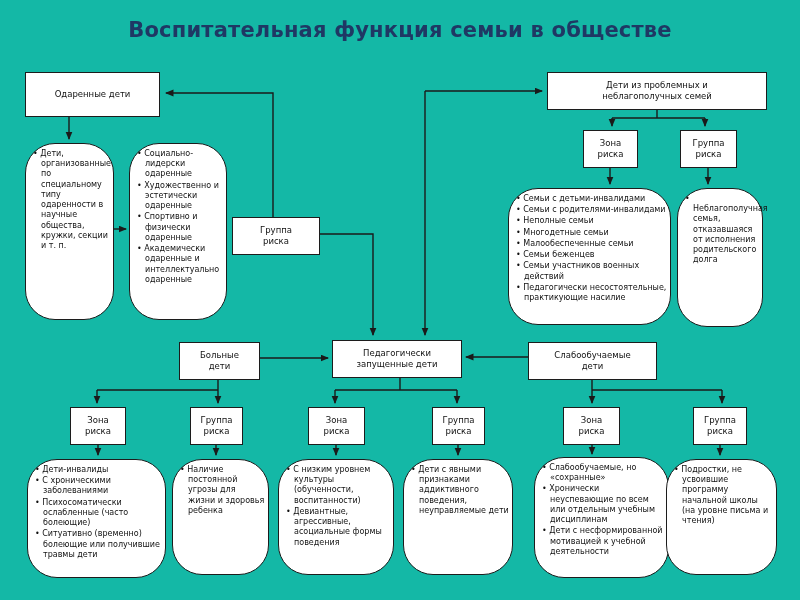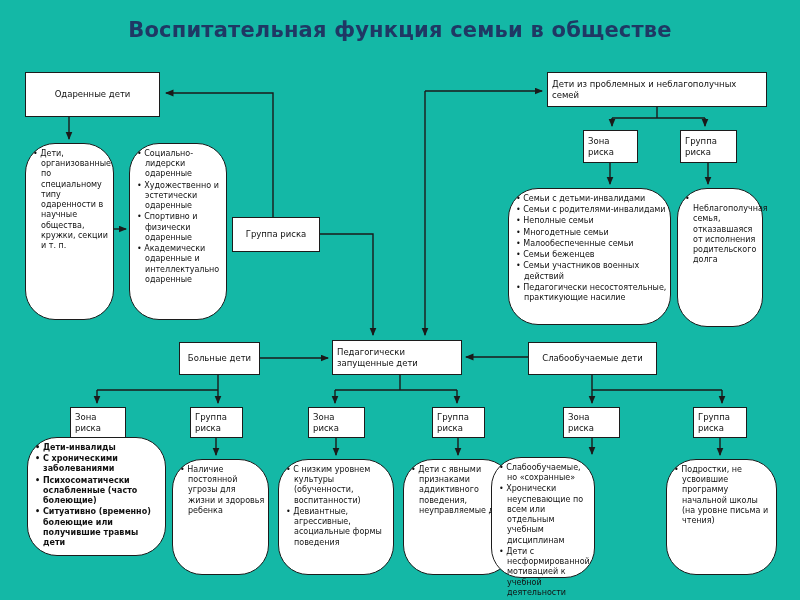--- a/index.html
+++ b/index.html
@@ -25,23 +25,24 @@
   .box {
     position: absolute;
     background: #fff;
     border: 1.4px solid #1c1c1c;
     box-sizing: border-box;
   }
   .label-box {
     display: flex;
     align-items: center;
     justify-content: center;
+    text-align: center;
     font-size: 8.5px;
     line-height: 1.25;
-    padding: 4px;
+    padding: 18px;
   }
   .list-box { padding: 5px 3px 3px 4px; font-size: 8px; line-height: 1.28; border-radius: 30px; }
   .list-box ul { margin: 0; padding: 0 0 0 3px; list-style: none; }
   .list-box li { padding-left: 8px; text-indent: -8px; margin-bottom: 1px; }
   .list-box li::before { content: "• "; }
 </style>
 </head>
 <body>
 
 <div class="slide">
@@ -176,21 +177,21 @@
   <div class="box label-box" style="left:432px; top:407px; width:53px; height:31px;">
     <span>Группа риска</span>
   </div>
   <div class="box label-box" style="left:563px; top:407px; width:57px; height:31px;">
     <span>Зона риска</span>
   </div>
   <div class="box label-box" style="left:693px; top:407px; width:54px; height:31px;">
     <span>Группа риска</span>
   </div>
 
-  <div class="box list-box" style="left:27px; top:437px; width:139px; height:119px;font-weight:bold;">
+  <div class="box list-box" style="left:27px; top:459px; width:139px; height:119px;">
     <ul>
         <li>Дети-инвалиды</li>
         <li>С хроническими заболеваниями</li>
         <li>Психосоматически ослабленные (часто болеющие)</li>
         <li>Ситуативно (временно) болеющие или получившие травмы дети</li>
       </ul>
   </div>
   <div class="box list-box" style="left:278px; top:459px; width:116px; height:116px;">
     <ul>
         <li>С низким уровнем культуры (обученности, воспитанности)</li>
@@ -200,21 +201,21 @@
   <div class="box list-box" style="left:172px; top:459px; width:97px; height:116px;">
     <ul>
         <li>Наличие постоянной угрозы для жизни и здоровья ребенка</li>
       </ul>
   </div>
   <div class="box list-box" style="left:403px; top:459px; width:110px; height:116px;">
     <ul>
         <li>Дети с явными признаками аддиктивного поведения, неуправляемые дети</li>
       </ul>
   </div>
-  <div class="box list-box" style="left:491px; top:457px; width:104px; height:121px;">
+  <div class="box list-box" style="left:534px; top:457px; width:135px; height:121px;">
     <ul>
         <li>Слабообучаемые, но «сохранные»</li>
         <li>Хронически неуспевающие по всем или отдельным учебным дисциплинам</li>
         <li>Дети с несформированной мотивацией к учебной деятельности</li>
       </ul>
   </div>
   <div class="box list-box" style="left:666px; top:459px; width:111px; height:116px;">
     <ul>
         <li>Подростки, не усвоившие программу начальной школы (на уровне письма и чтения)</li>
       </ul>

